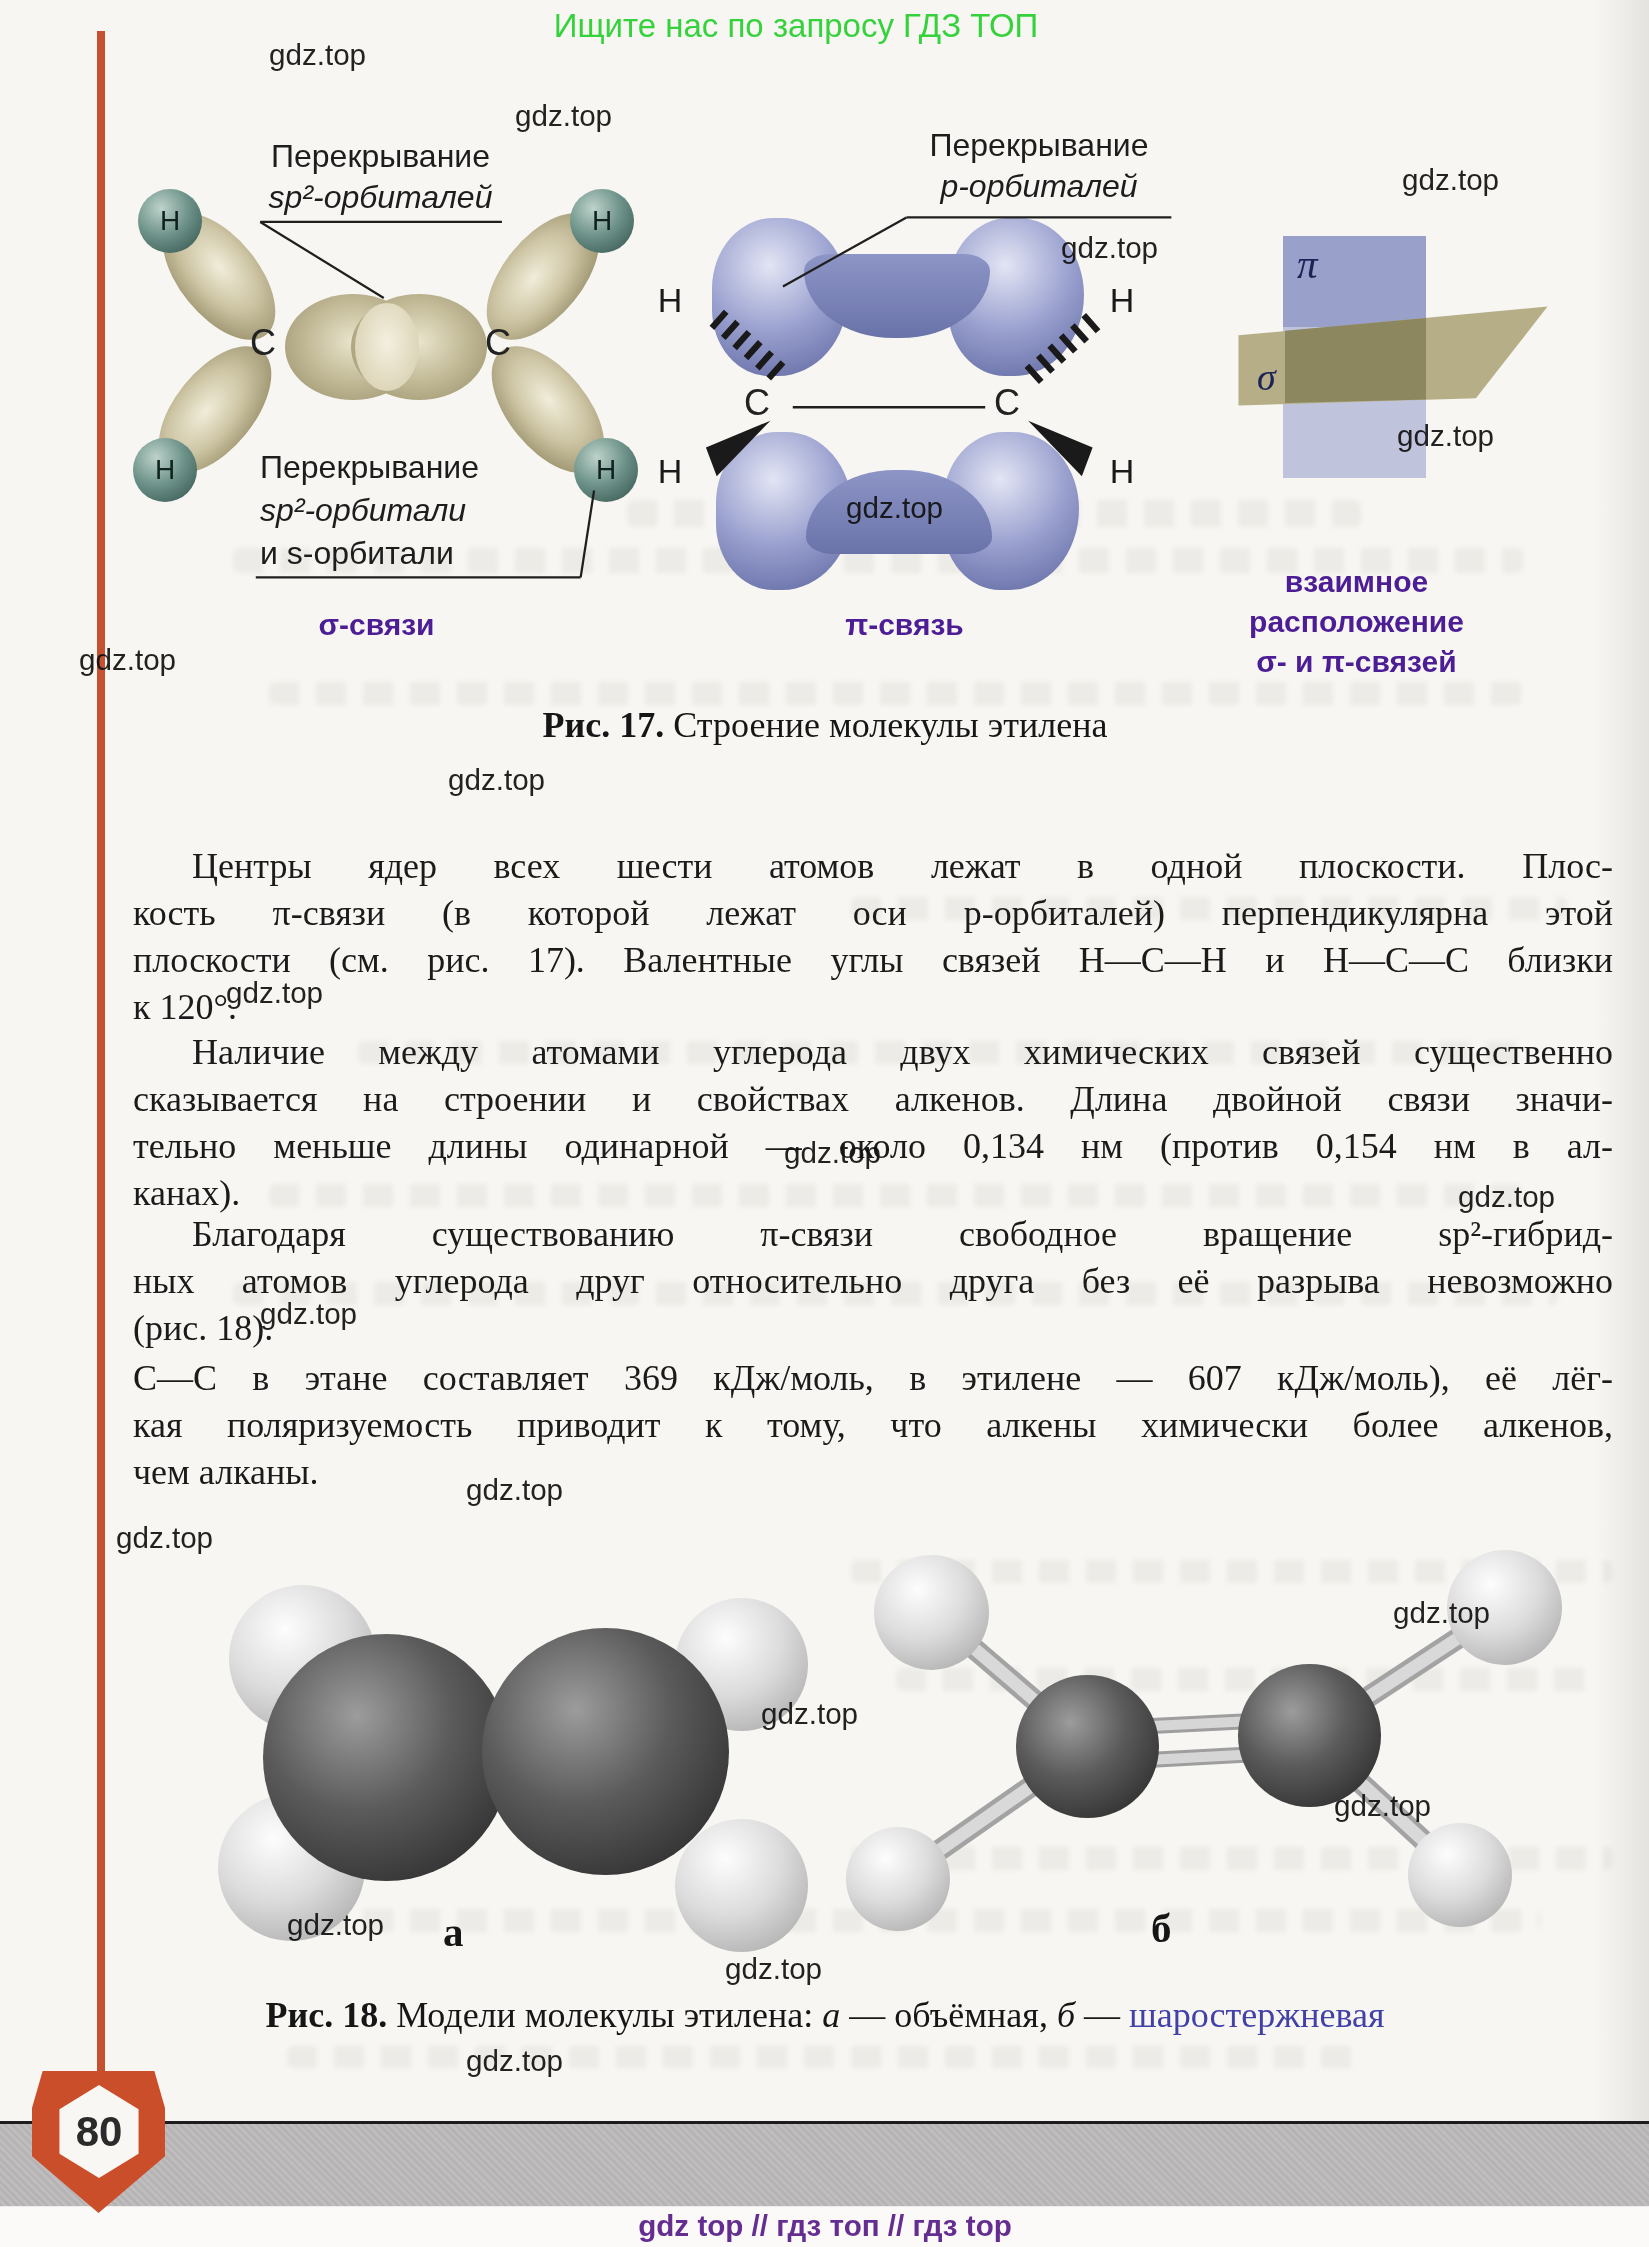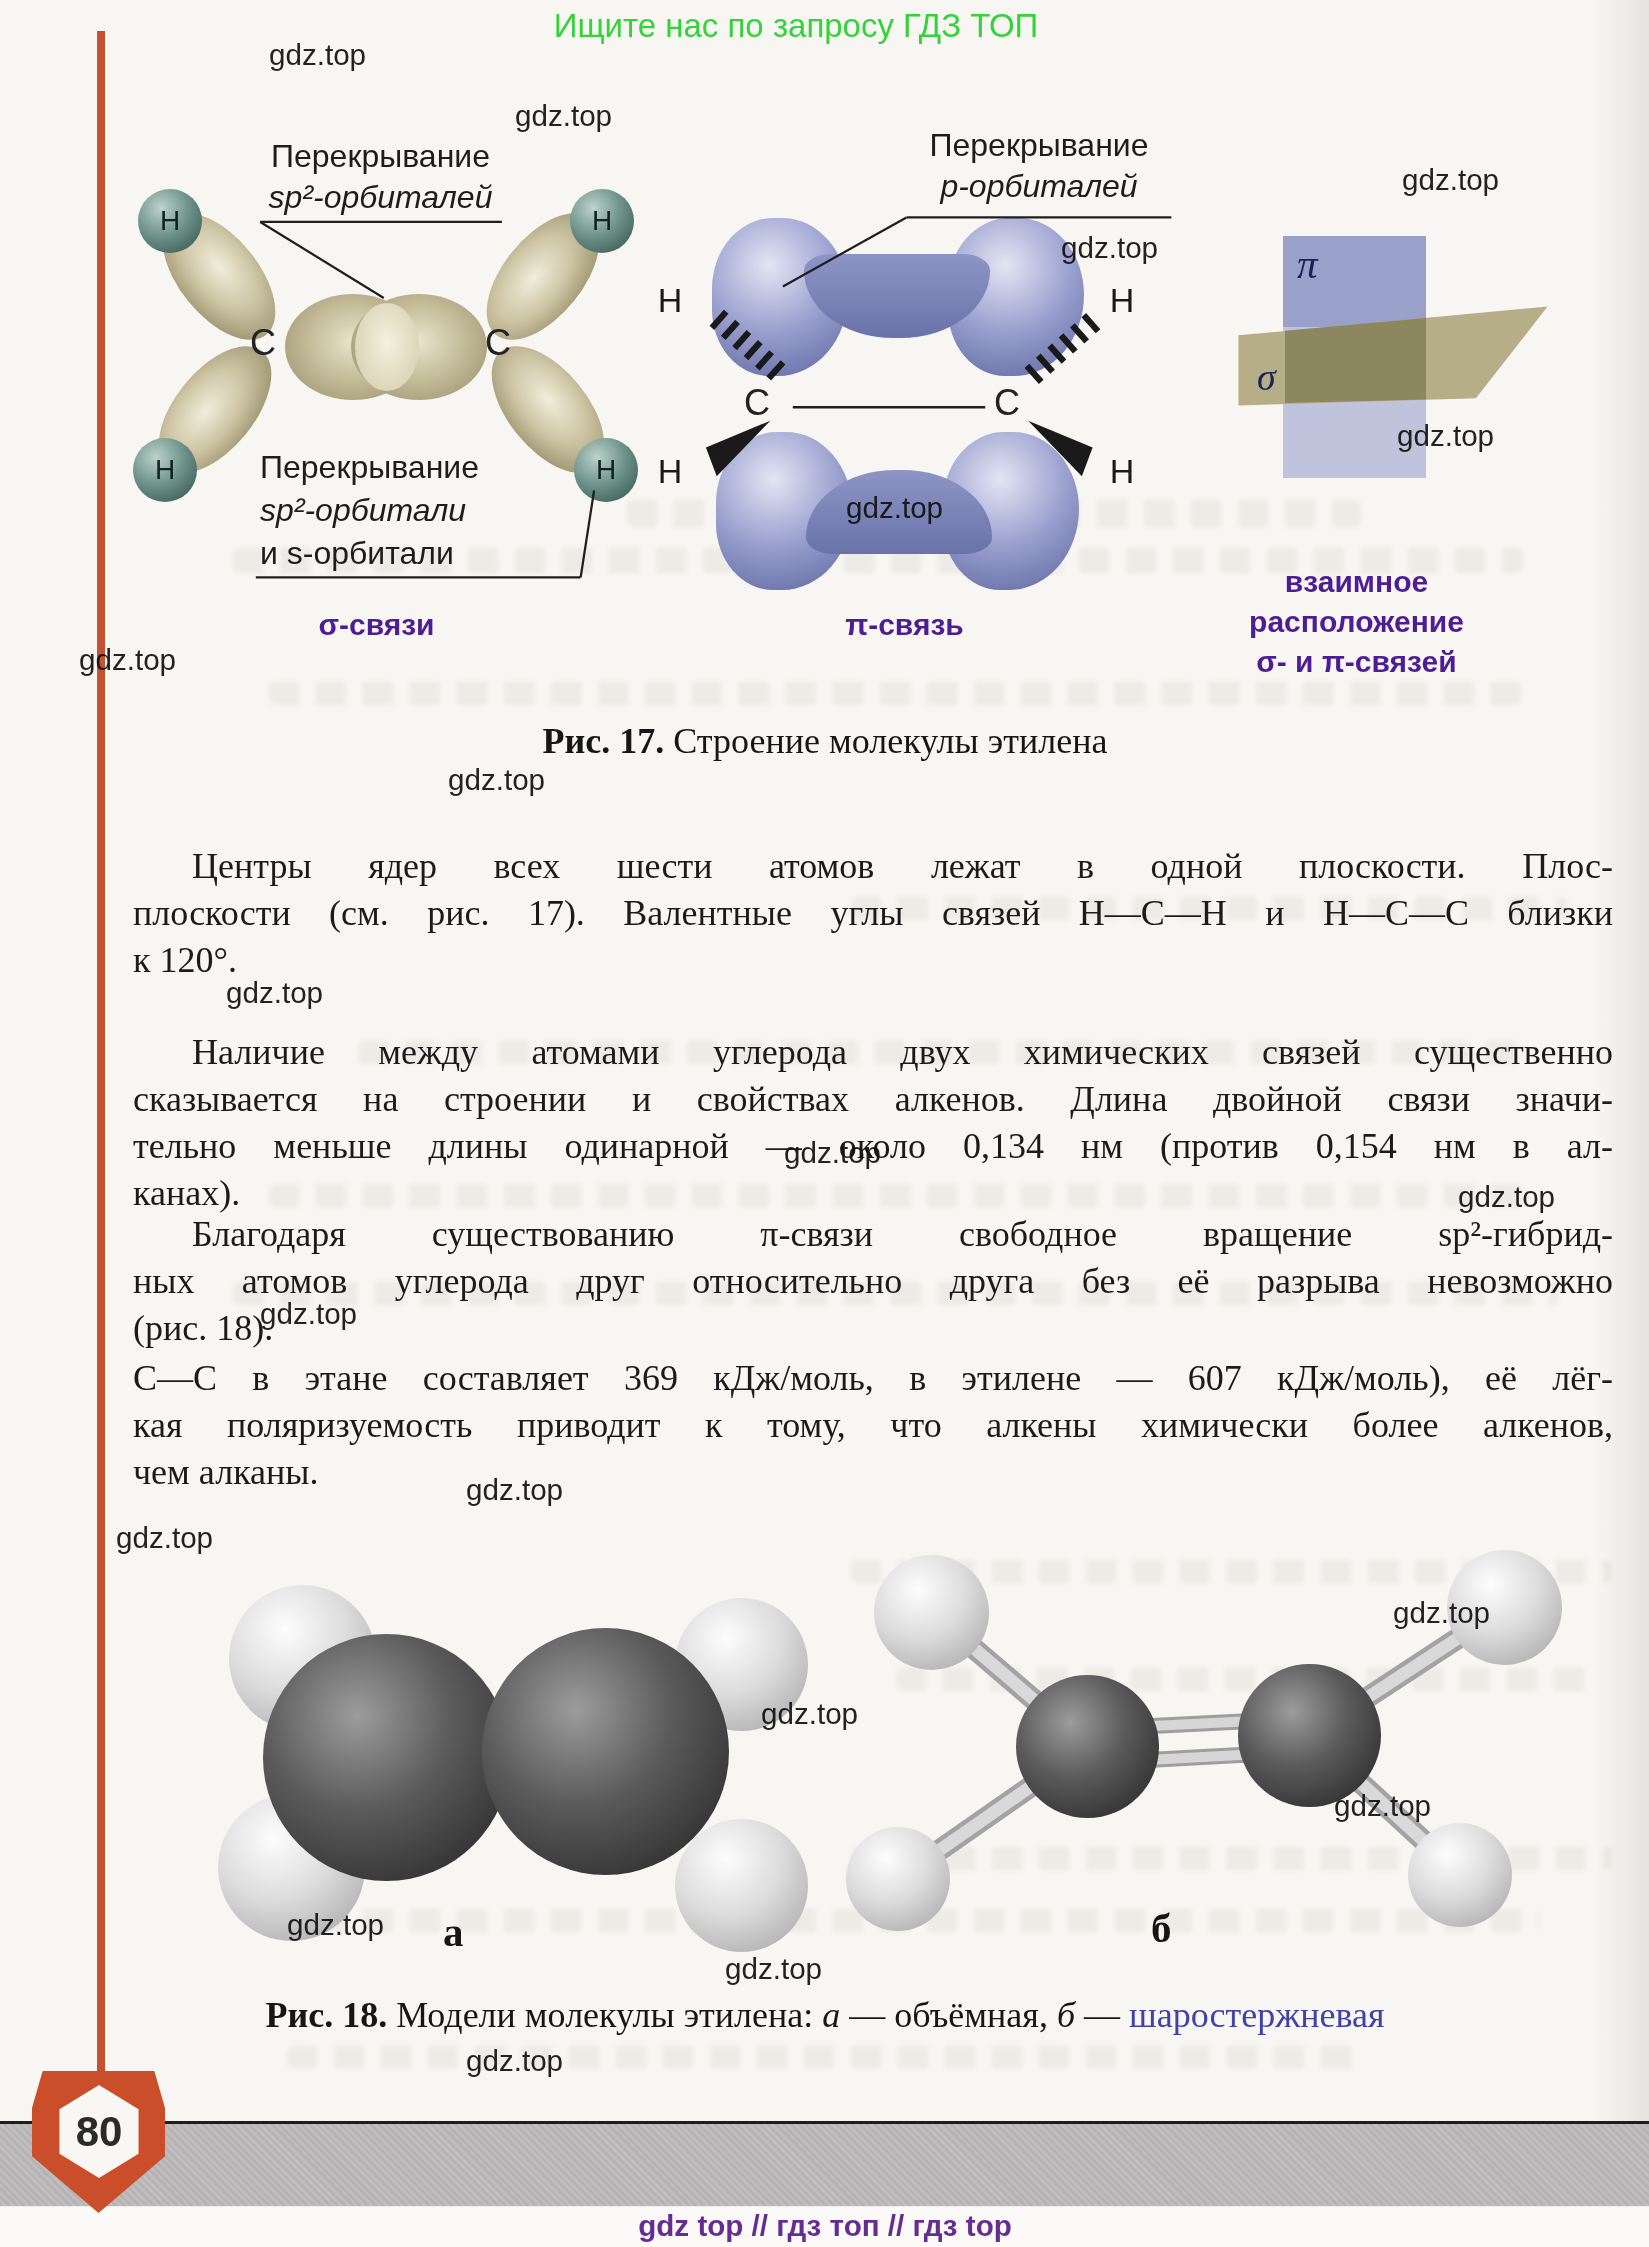--- a/index.html
+++ b/index.html
@@ -170,25 +170,26 @@
   </svg>
 
   <div class="bcap" style="left:296px;top:605px;width:161px;">σ-связи</div>
   <div class="bcap" style="left:824px;top:605px;width:161px;">π-связь</div>
   <div class="bcap" style="left:1191px;top:562px;width:331px;">
     <div>взаимное</div>
     <div>расположение</div>
     <div>σ- и π-связей</div>
   </div>
 
-  <div class="fig-caption" style="top:720px;"><b style="white-space:pre-wrap;">Рис. 17.</b><span style="white-space:pre-wrap;"> Строение молекулы этилена</span></div>
+  <div class="fig-caption" style="top:704px;"><b style="white-space:pre-wrap;">Рис. 17.</b><span style="white-space:pre-wrap;"> Строение молекулы этилена</span></div>
 </div>
 
 <div class="bodytext" style="top:843px;">
   <div class="tline indent">Центры ядер всех шести атомов лежат в одной плоскости. Плос-</div>
+  <div class="tline">кость π-связи (в которой лежат оси p-орбиталей) перпендикулярна этой</div>
   <div class="tline">плоскости (см. рис. 17). Валентные углы связей Н—С—Н и Н—С—С близки</div>
   <div class="tline last">к 120°.</div>
 </div>
 <div class="bodytext" style="top:1029px;">
   <div class="tline indent">Наличие между атомами углерода двух химических связей существенно</div>
   <div class="tline">сказывается на строении и свойствах алкенов. Длина двойной связи значи-</div>
   <div class="tline">тельно меньше длины одинарной — около 0,134 нм (против 0,154 нм в ал-</div>
   <div class="tline last">канах).</div>
 </div>
 <div class="bodytext" style="top:1211px;">

